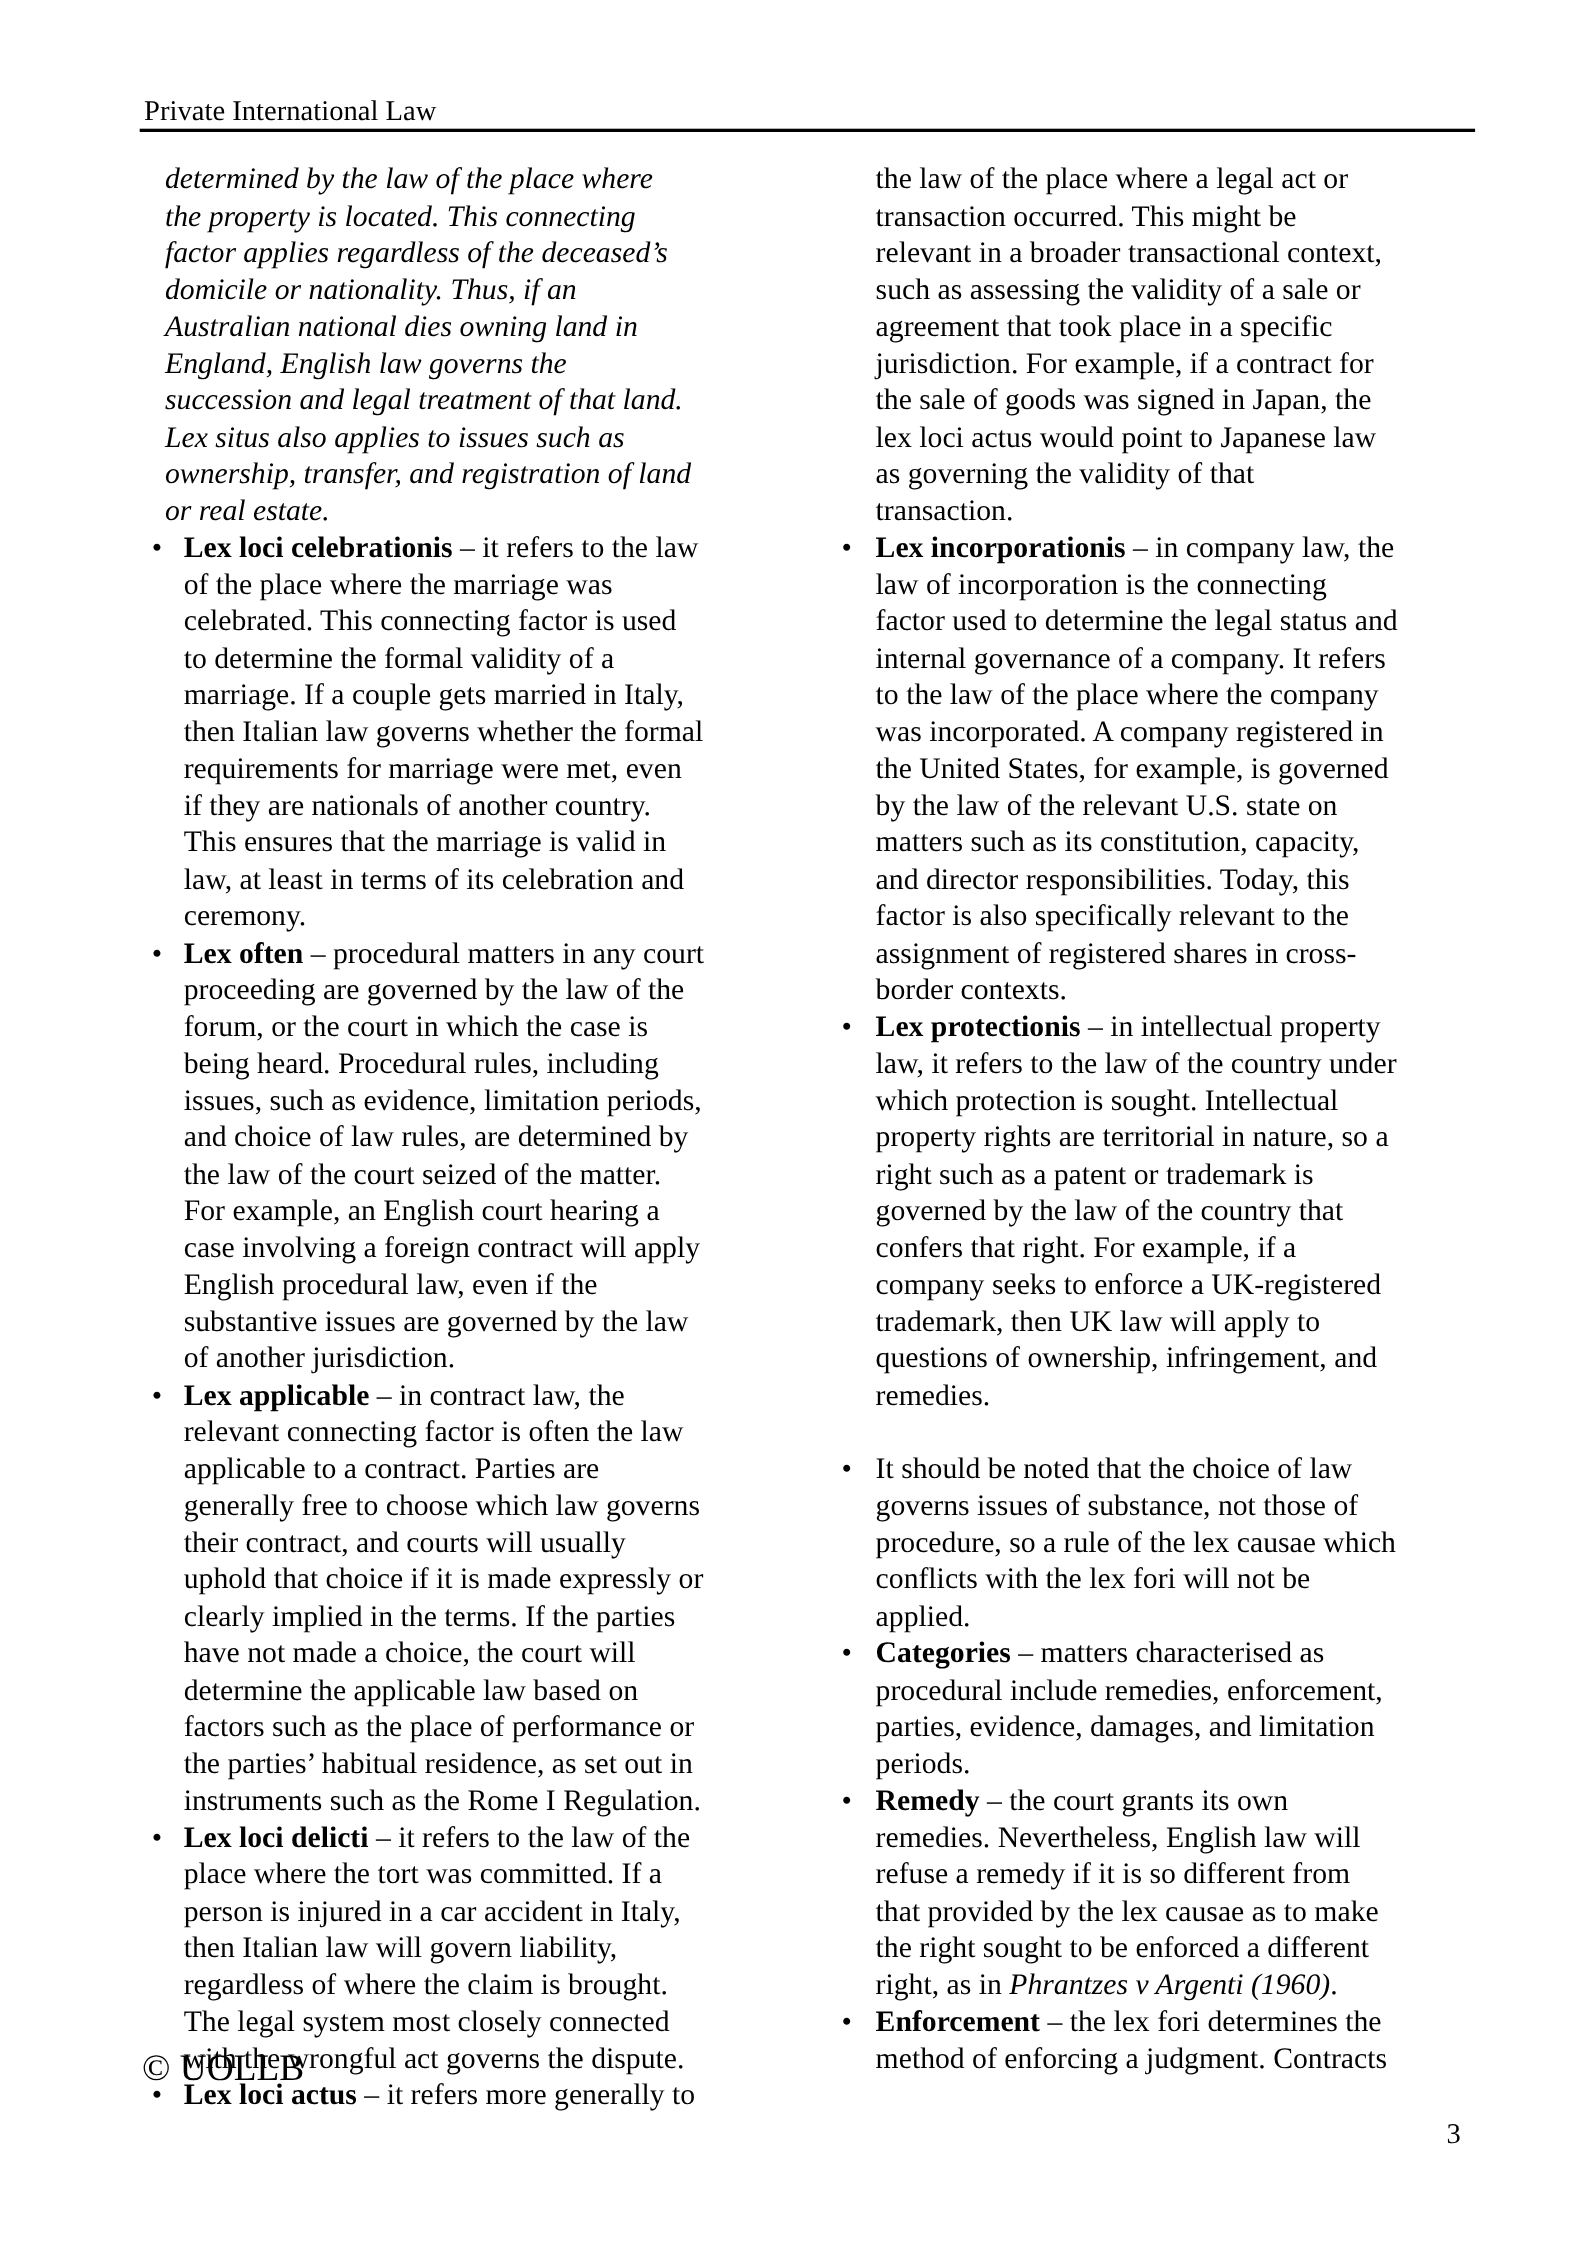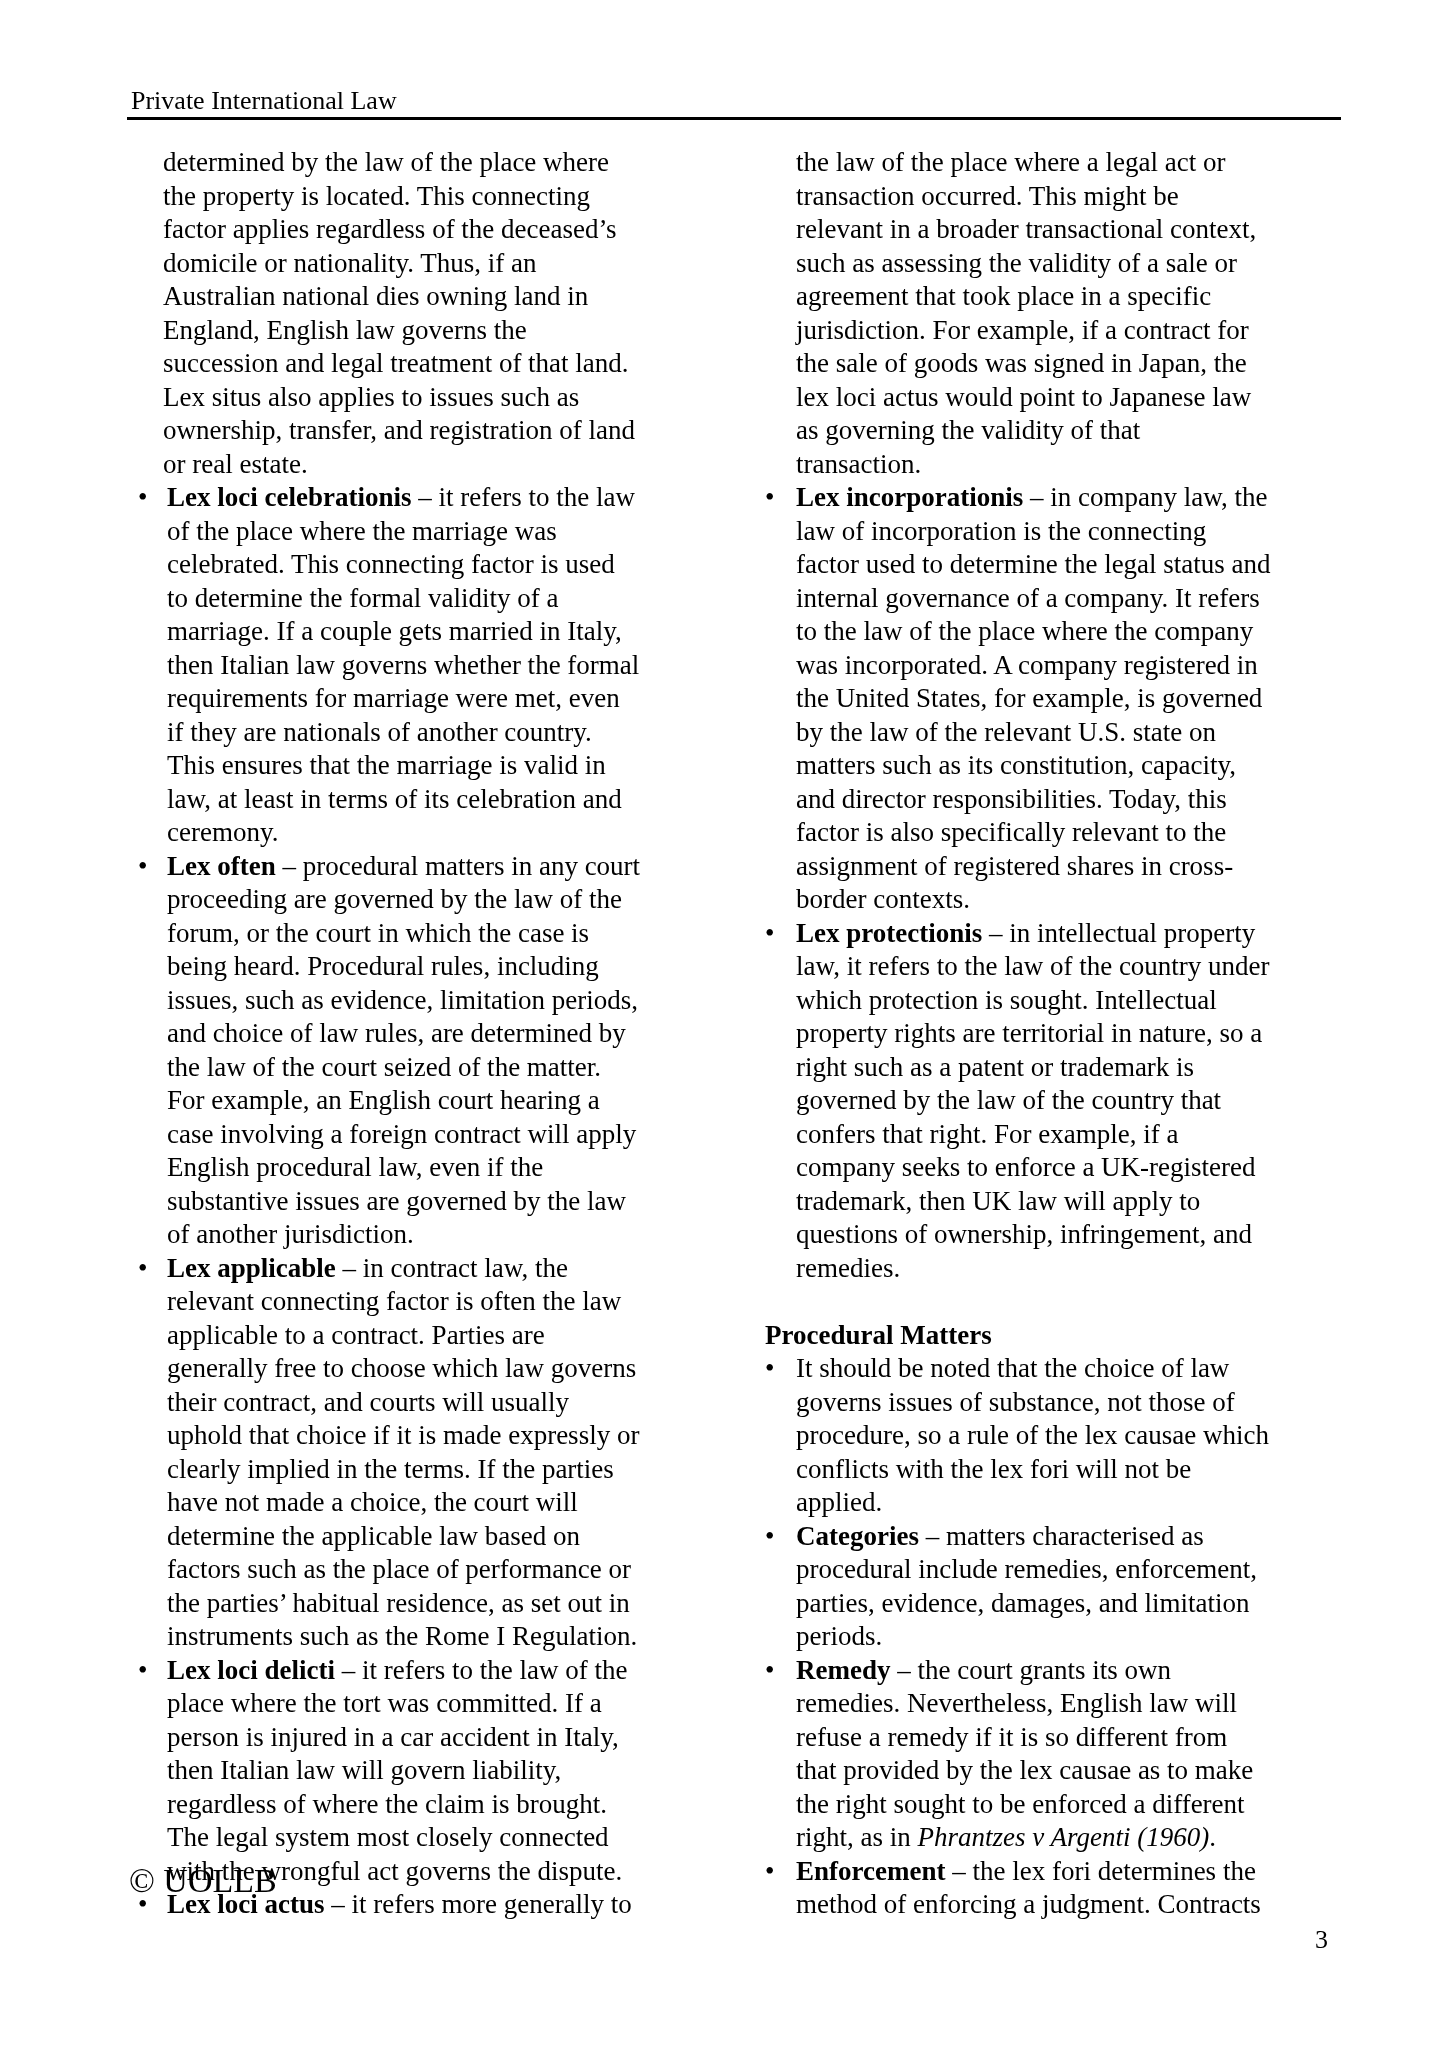--- a/index.html
+++ b/index.html
@@ -25,21 +25,21 @@
   }
   .col-left  { left: 138px; width: 600px; }
   .col-right { left: 765px; width: 620px; }
   .li { display: flex; align-items: flex-start; }
   .bul { flex: 0 0 29px; }
   .col-right .bul { flex: 0 0 31px; }
   .txt { flex: 1 1 auto; }
   .pre { white-space: pre; text-align: right; }
   .term { font-weight: bold; margin-top: 20px; }
   .intro { white-space: pre; }
-  .col-left  .intro { margin-left: 25px; }
+  .col-left  .intro { margin-left: 12px; font-style: italic; }
   .col-right .intro { margin-left: 31px; }
   .heading { font-weight: bold; }
   .spacer { height: 33.5px; }
   .it { font-style: italic; }
   .footer-left  { position: absolute; left: 129px;  top: 1862px; font-size: 34px; }
   .footer-right { position: absolute; left: 1315px; top: 1925px; font-size: 26px; }
 </style>
 </head>
 <body>
 
@@ -163,21 +163,20 @@
 governed by the law of the country that
 confers that right. For example, if a
 company seeks to enforce a UK-registered
 trademark, then UK law will apply to
 questions of ownership, infringement, and
 remedies.</span></div>
     </div>
 
     <div class="spacer"></div>
 
-    <div class="heading">Procedural Matters</div>
 
     <div class="li">
       <span class="bul">•</span>
       <div class="txt"><span class="pre">It should be noted that the choice of law
 governs issues of substance, not those of
 procedure, so a rule of the lex causae which
 conflicts with the lex fori will not be
 applied.</span></div>
     </div>
 

